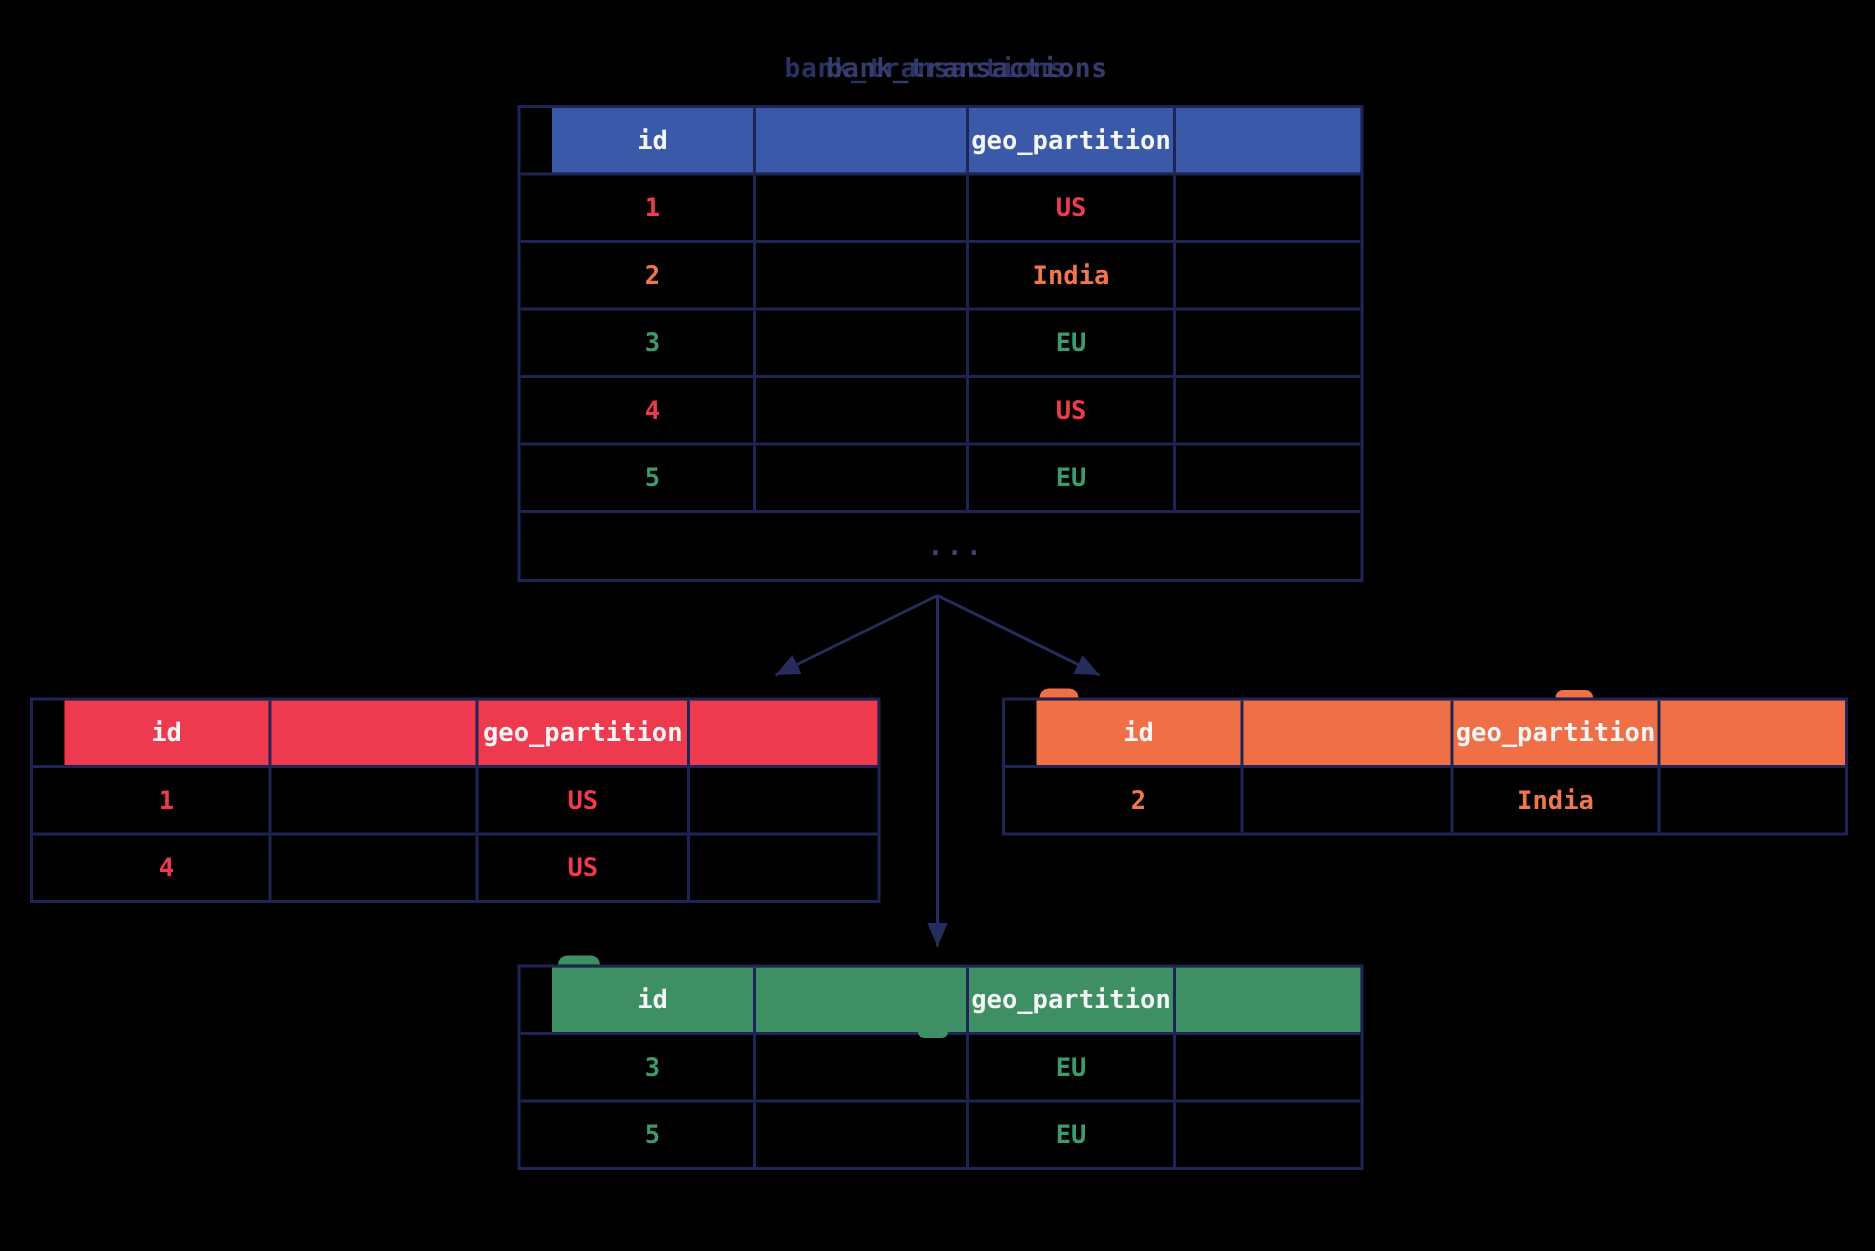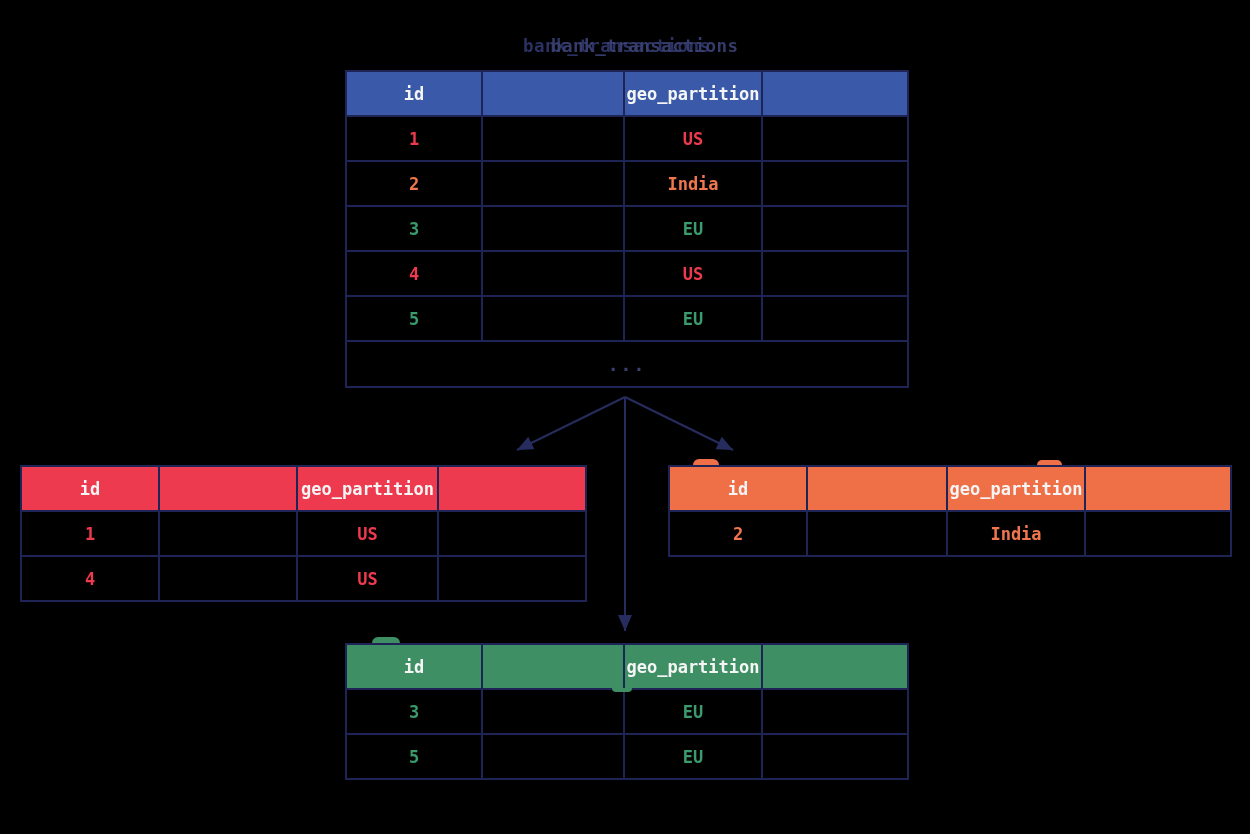--- a/index.html
+++ b/index.html
@@ -23,21 +23,21 @@
     overflow:hidden;font-family:"DejaVu Sans Mono","Liberation Mono",monospace;
     font-weight:bold;
   }
   
   .title-copy{position:absolute;top:36px;font-size:17.5px;letter-spacing:0.5px;white-space:pre;}
   .t-back{left:523px;color:var(--title_navy);}
   .t-front{left:551px;color:var(--title_navy_light);opacity:0.92;}
 
   
   .tbl{position:absolute;border:2px solid var(--border_navy);background:var(--background);}
-  .row{display:flex;border-bottom:2px solid var(--border_navy);}
+  .row{display:flex;border-bottom:2px solid var(--border_navy);padding-left:21px;}
   .row:last-child{border-bottom:none;}
   .cell{
     height:43px;display:flex;align-items:center;justify-content:center;
     border-right:2px solid var(--border_navy);font-size:17px;box-sizing:border-box;
   }
   .cell:last-child{border-right:none;}
   
   .wide .c1{width:136px}.wide .c2{width:142px}.wide .c3{width:138px}.wide .c4{flex:1}
   .red-t .c1{width:138px}.red-t .c2{width:138px}.red-t .c3{width:141px}.red-t .c4{flex:1}
   .orange-t .c1{width:138px}.orange-t .c2{width:140px}.orange-t .c3{width:138px}.orange-t .c4{flex:1}

